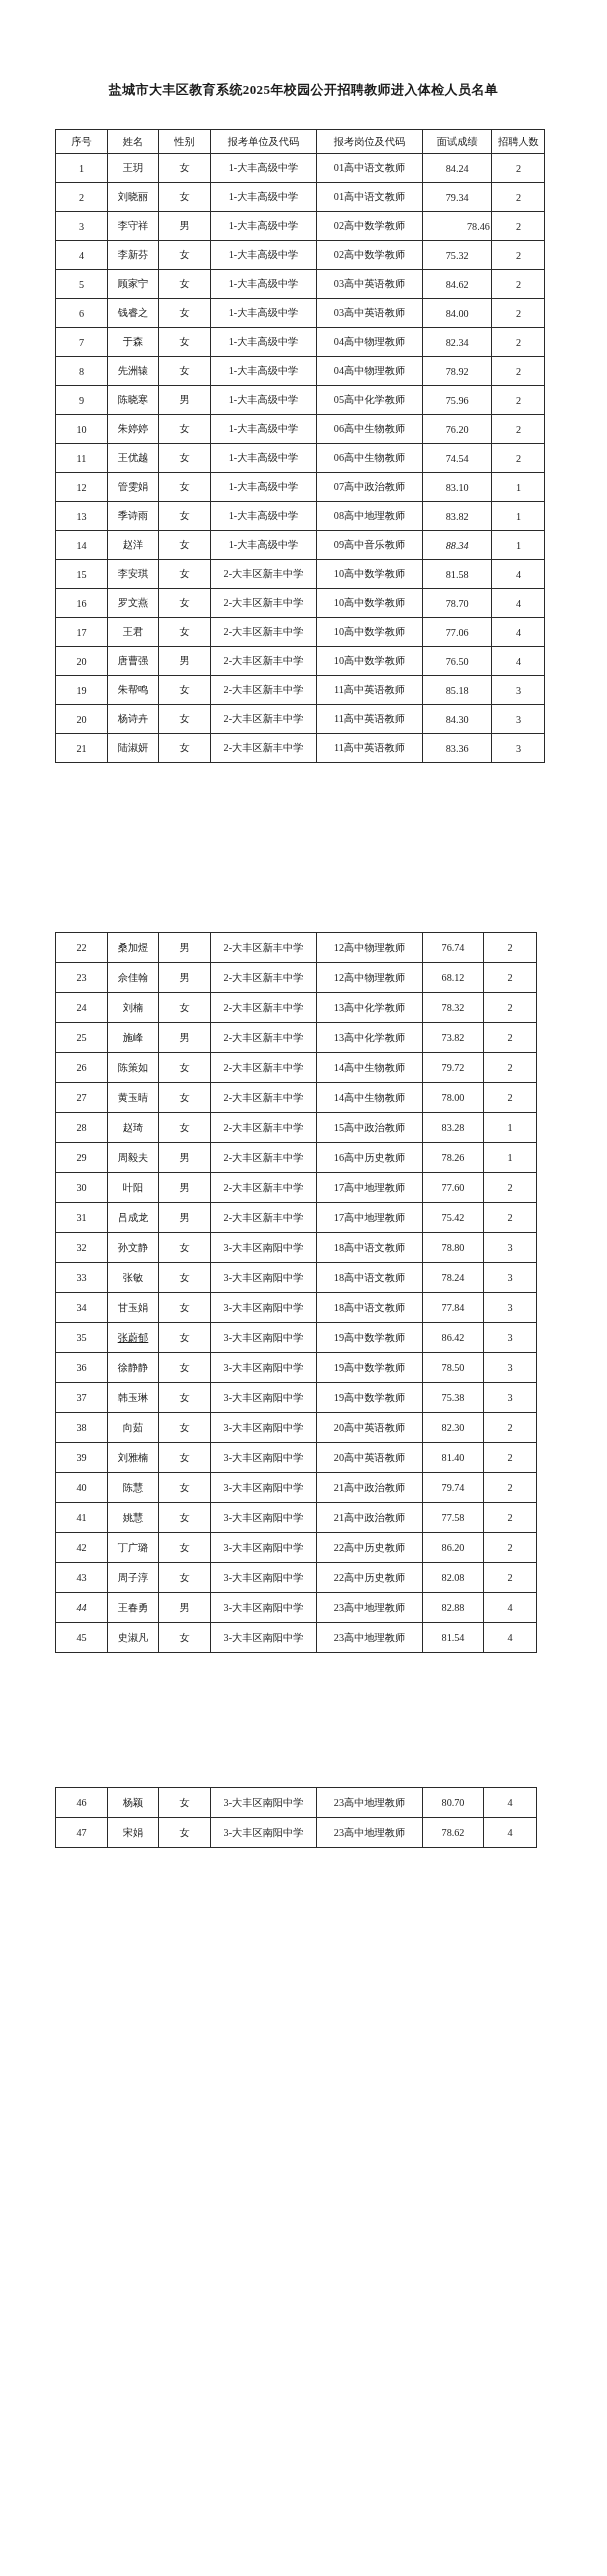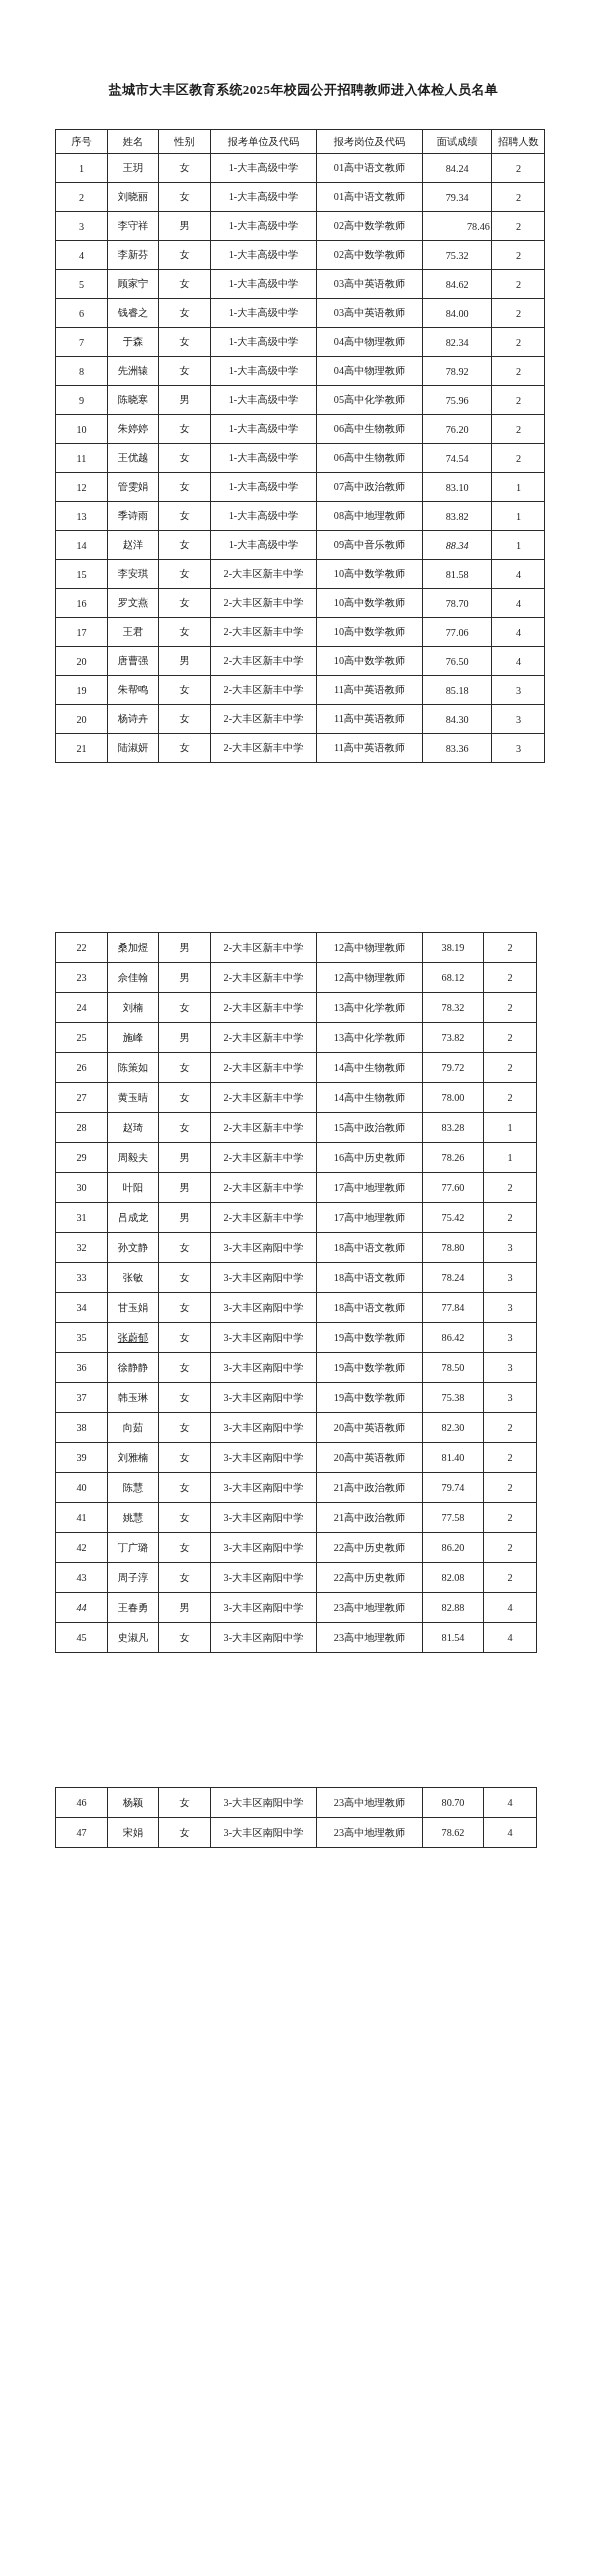--- a/index.html
+++ b/index.html
@@ -280,21 +280,21 @@
         <col style="width: 61px;">
         <col style="width: 53px;">
       </colgroup>
       <tbody>
         <tr>
           <td style="border-color: rgb(42, 42, 42);">22</td>
           <td style="border-color: rgb(42, 42, 42);">桑加煜</td>
           <td style="border-color: rgb(42, 42, 42);">男</td>
           <td style="border-color: rgb(42, 42, 42);">2-大丰区新丰中学</td>
           <td style="border-color: rgb(42, 42, 42);">12高中物理教师</td>
-          <td style="border-color: rgb(42, 42, 42);">38.19</td>
+          <td style="border-color: rgb(42, 42, 42);">76.74</td>
           <td style="border-color: rgb(42, 42, 42);">2</td>
         </tr>
         <tr>
           <td style="border-color: rgb(42, 42, 42);">23</td>
           <td style="border-color: rgb(42, 42, 42);">佘佳翰</td>
           <td style="border-color: rgb(42, 42, 42);">男</td>
           <td style="border-color: rgb(42, 42, 42);">2-大丰区新丰中学</td>
           <td style="border-color: rgb(42, 42, 42);">12高中物理教师</td>
           <td style="border-color: rgb(42, 42, 42);">68.12</td>
           <td style="border-color: rgb(42, 42, 42);">2</td>

